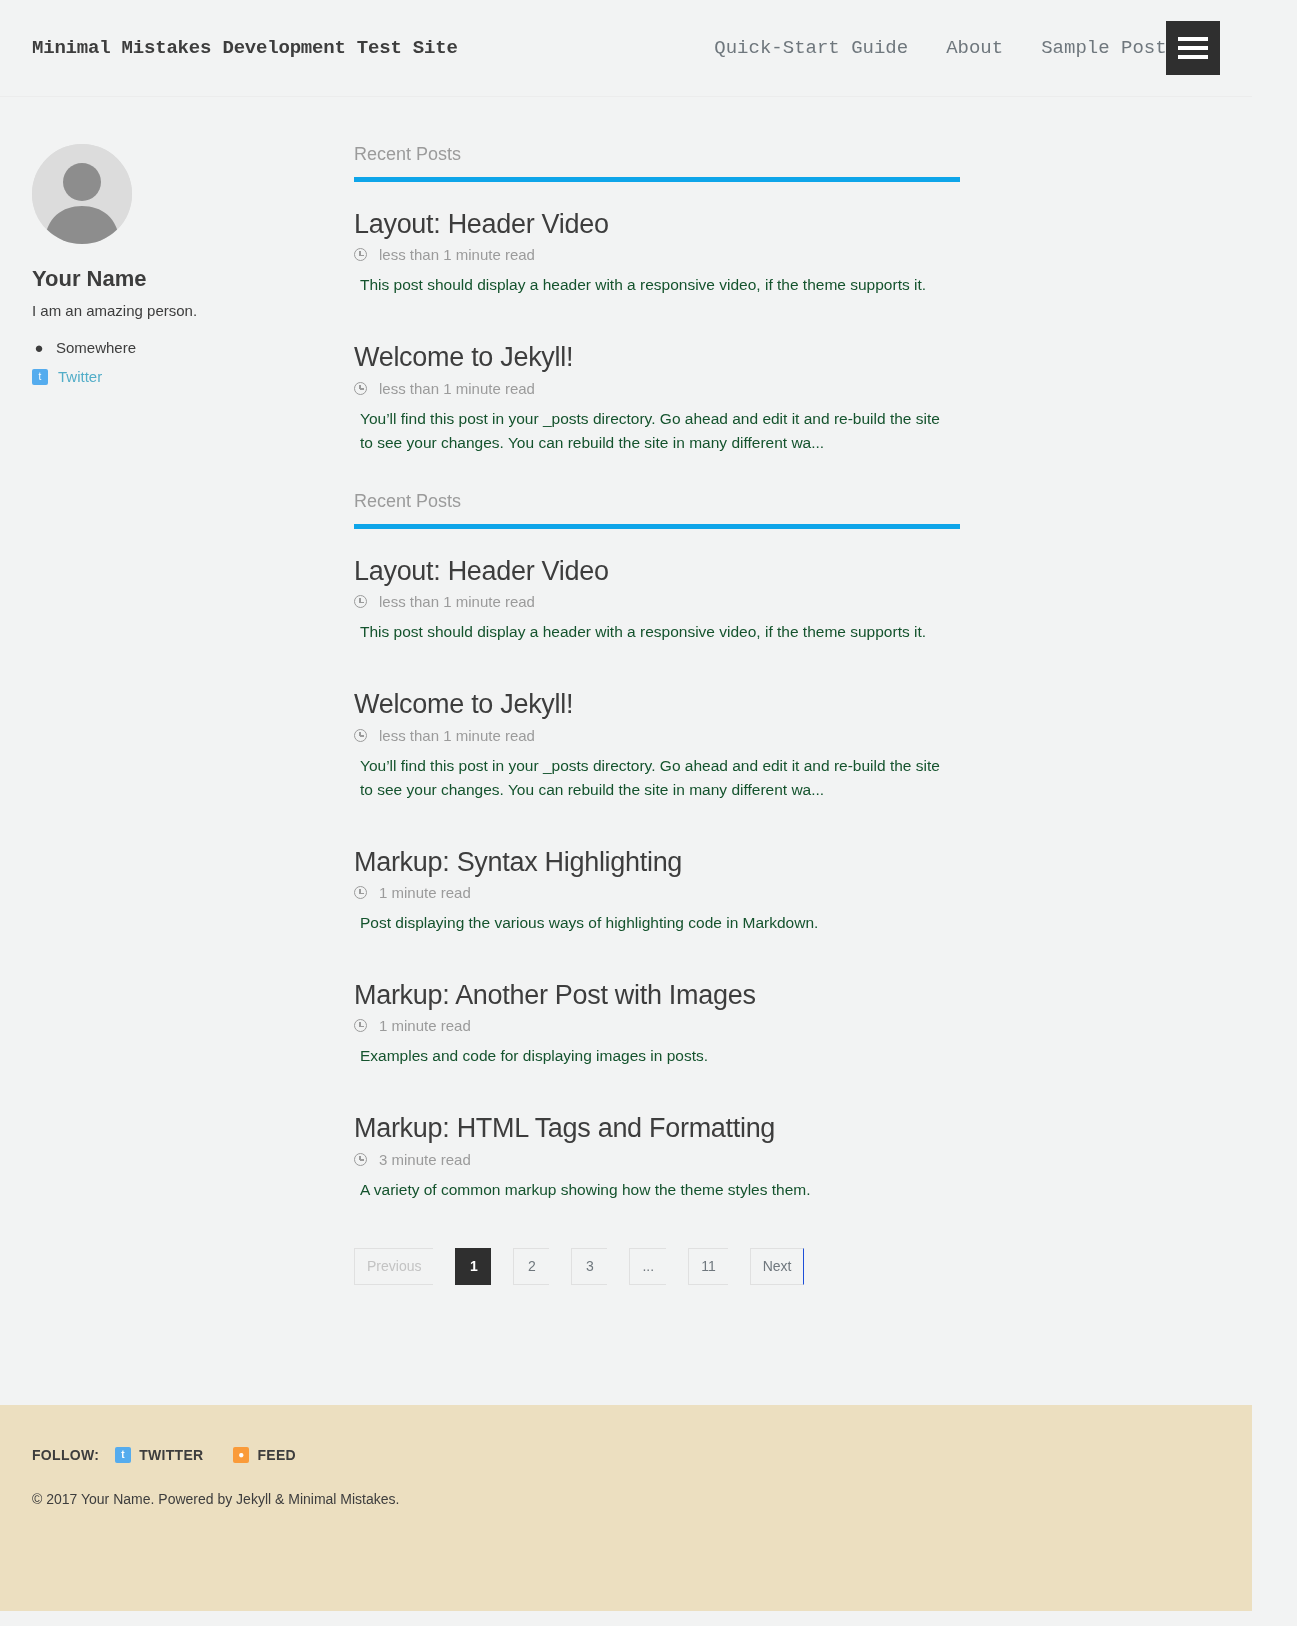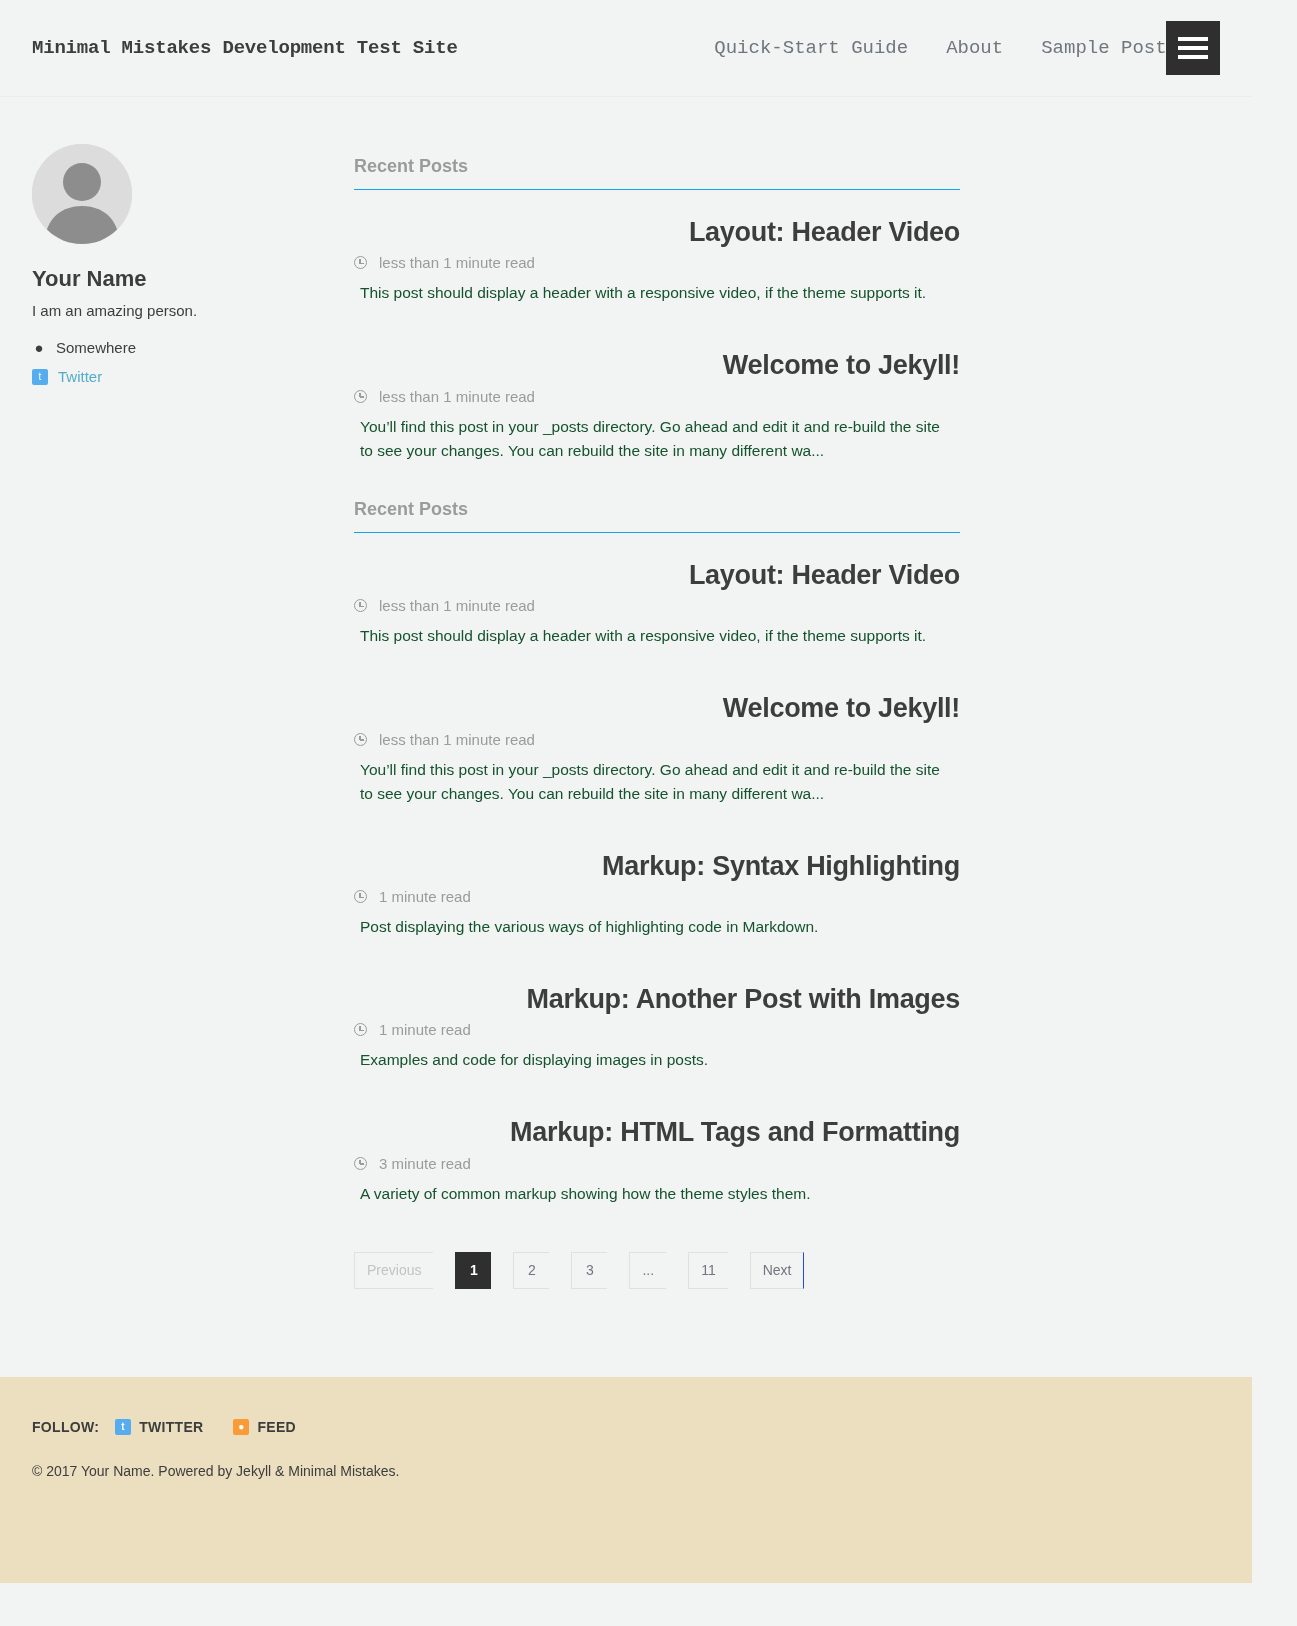--- a/index.html
+++ b/index.html
@@ -137,40 +137,39 @@
   }
 
   
   .main-col {
     flex: 1;
     padding-left: 34px;
     max-width: 640px;
   }
   .archive-title {
     font-size: 18px;
-    font-weight: bold;
+    font-weight: normal;
     color: #9b9b9b;
-    margin: 16px 0 8px 0;
+    margin: 4px 0 8px 0;
     padding-bottom: 12px;
-    border-bottom: 1px solid #0ea5e9;
+    border-bottom: 5px solid #0ea5e9;
   }
   .archive-title.second {
     margin-top: -8px;
   }
   .archive-item {
     margin-bottom: 44px;
   }
   .archive-item-title {
     font-size: 27px;
-    font-weight: bold;
+    font-weight: normal;
     color: #3d3d3d;
     margin: 26px 0 6px 0;
     line-height: 1.2;
     letter-spacing: -0.3px;
-    text-align: right;
   }
   .archive-item-title a { color: #3d3d3d; text-decoration: none; }
   .archive-meta {
     font-size: 15px;
     color: #9b9b9b;
     margin: 0 0 10px 0;
     display: flex;
     align-items: center;
     gap: 12px;
   }
@@ -235,21 +234,21 @@
     color: #fff;
     border-color: #2f2f2f;
     font-weight: bold;
   }
   .pagination .last-cell { border-right: 1px solid #1d4ed8; }
 
   
   .page-footer {
     background: #ecdfc0;
     padding: 42px 32px 24px 32px;
-    margin-top: 28px;
+    margin-top: 60px;
     min-height: 206px;
   }
   .footer-follow {
     display: flex;
     align-items: center;
     gap: 12px;
     font-size: 14px;
     color: #3d3d3d;
     margin-bottom: 28px;
   }

